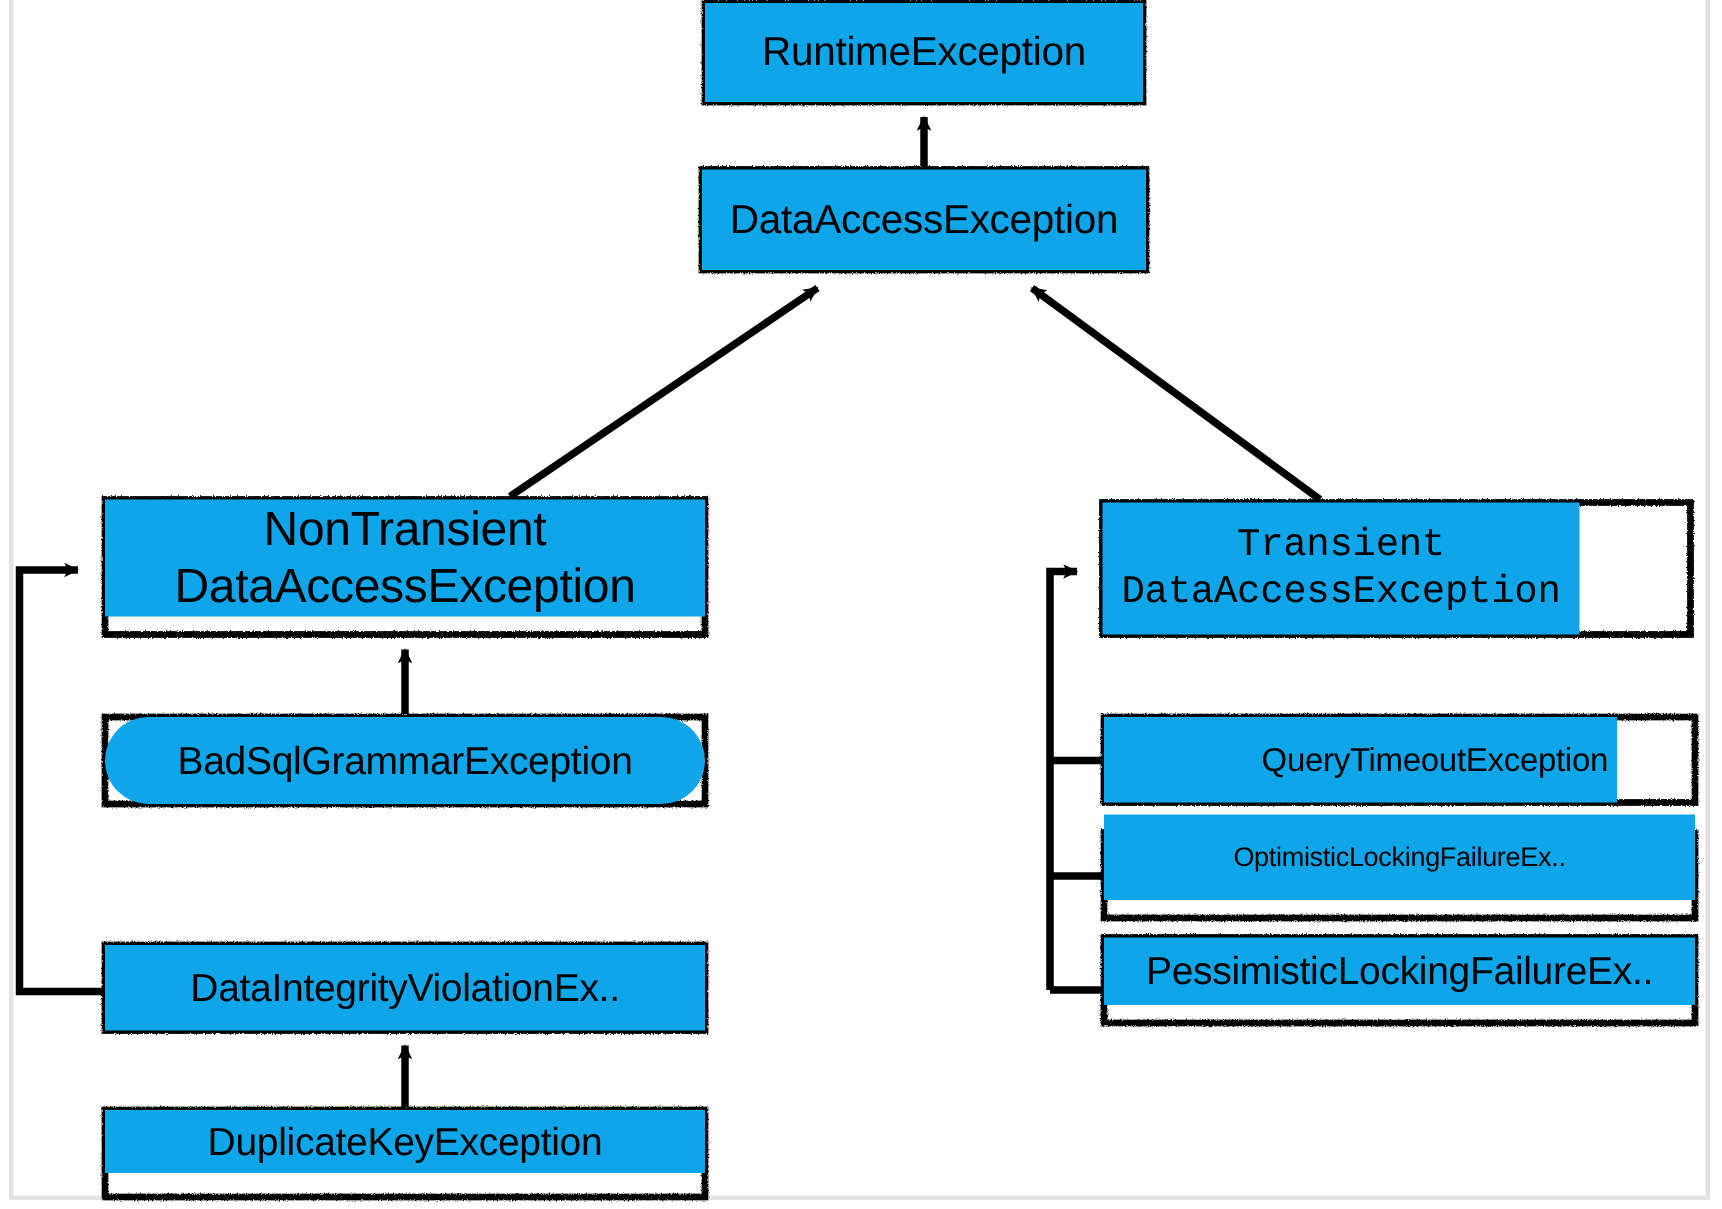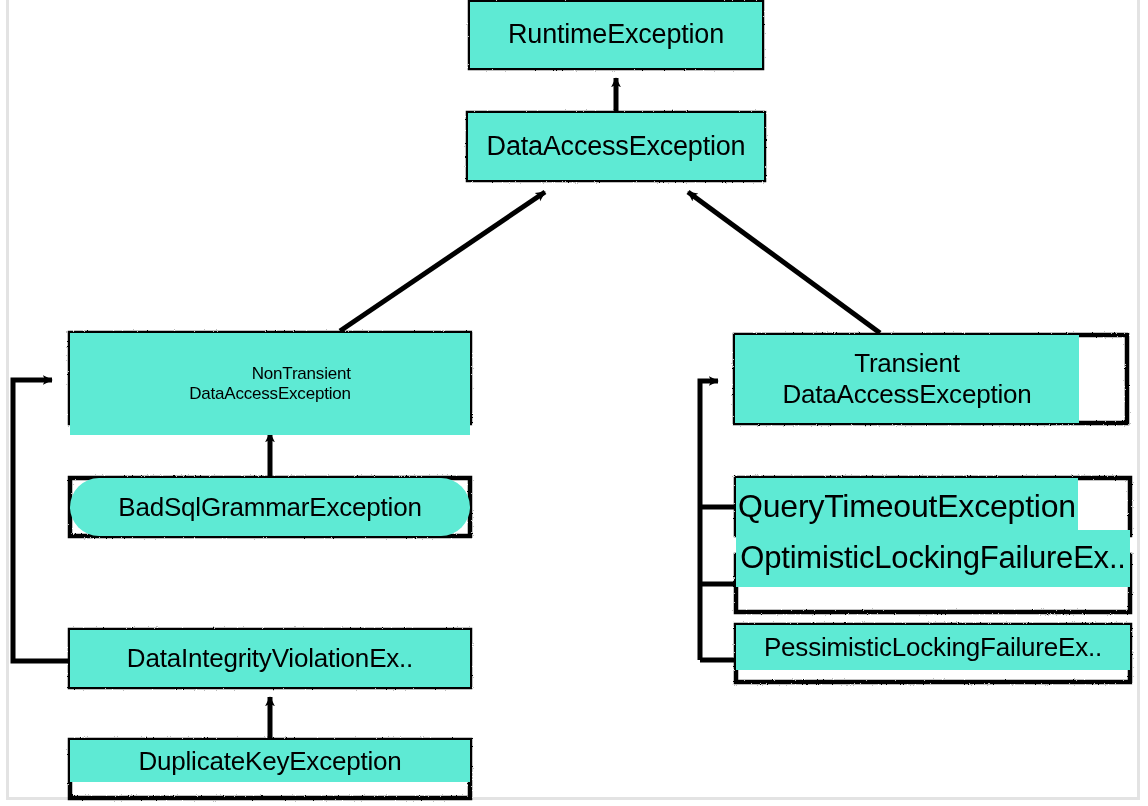--- a/index.html
+++ b/index.html
@@ -32,21 +32,21 @@
   #svg-layer {
     position: absolute;
     left: 0;
     top: 0;
     width: 1148px;
     height: 806px;
   }
   .node {
     position: absolute;
     box-sizing: border-box;
-    background: #5eead4;
+    background: #0ea5e9;
     color: #000000;
     display: flex;
     align-items: center;
     justify-content: center;
     text-align: center;
     font-weight: 400;
     letter-spacing: -0.2px;
     line-height: 1.18;
     z-index: 3;
   }
@@ -114,41 +114,41 @@
     </g>
   </svg>
 
   <div id="node-layer">
       <div class="node" style="left: 470px; top: 2px; width: 292px; height: 66px; font-size: 27px;">
         <span class="label">RuntimeException</span>
       </div>
       <div class="node" style="left: 468px; top: 113px; width: 296px; height: 67px; font-size: 27px;">
         <span class="label">DataAccessException</span>
       </div>
-      <div class="node" style="left: 70px; top: 333px; width: 400px; height: 102px; font-size: 17px; text-align: right;">
+      <div class="node" style="left: 70px; top: 333px; width: 400px; height: 78px; font-size: 32px;">
         <span class="label">NonTransient
 DataAccessException</span>
       </div>
       <div class="node" style="left: 70px; top: 478px; width: 400px; height: 58px; font-size: 26px; border-radius: 29px;">
         <span class="label">BadSqlGrammarException</span>
       </div>
       <div class="node" style="left: 70px; top: 630px; width: 400px; height: 57px; font-size: 26px;">
         <span class="label">DataIntegrityViolationEx..</span>
       </div>
       <div class="node" style="left: 70px; top: 740px; width: 400px; height: 42px; font-size: 26px;">
         <span class="label">DuplicateKeyException</span>
       </div>
-      <div class="node" style="left: 735px; top: 335px; width: 344px; height: 88px; font-size: 26px;">
+      <div class="node" style="left: 735px; top: 335px; width: 318px; height: 88px; font-size: 26px; font-family: Liberation Mono, monospace;">
         <span class="label">Transient
 DataAccessException</span>
       </div>
-      <div class="node" style="left: 736px; top: 478px; width: 342px; height: 57px; font-size: 32px;">
+      <div class="node" style="left: 736px; top: 478px; width: 342px; height: 57px; font-size: 22px; justify-content: flex-end;">
         <span class="label">QueryTimeoutException</span>
       </div>
-      <div class="node" style="left: 736px; top: 530px; width: 394px; height: 57px; font-size: 31px;">
+      <div class="node" style="left: 736px; top: 543px; width: 394px; height: 57px; font-size: 18px;">
         <span class="label">OptimisticLockingFailureEx..</span>
       </div>
       <div class="node" style="left: 736px; top: 625px; width: 394px; height: 45px; font-size: 26px;">
         <span class="label">PessimisticLockingFailureEx..</span>
       </div>
     </div>
 
 </div>
 
 </body></html>

